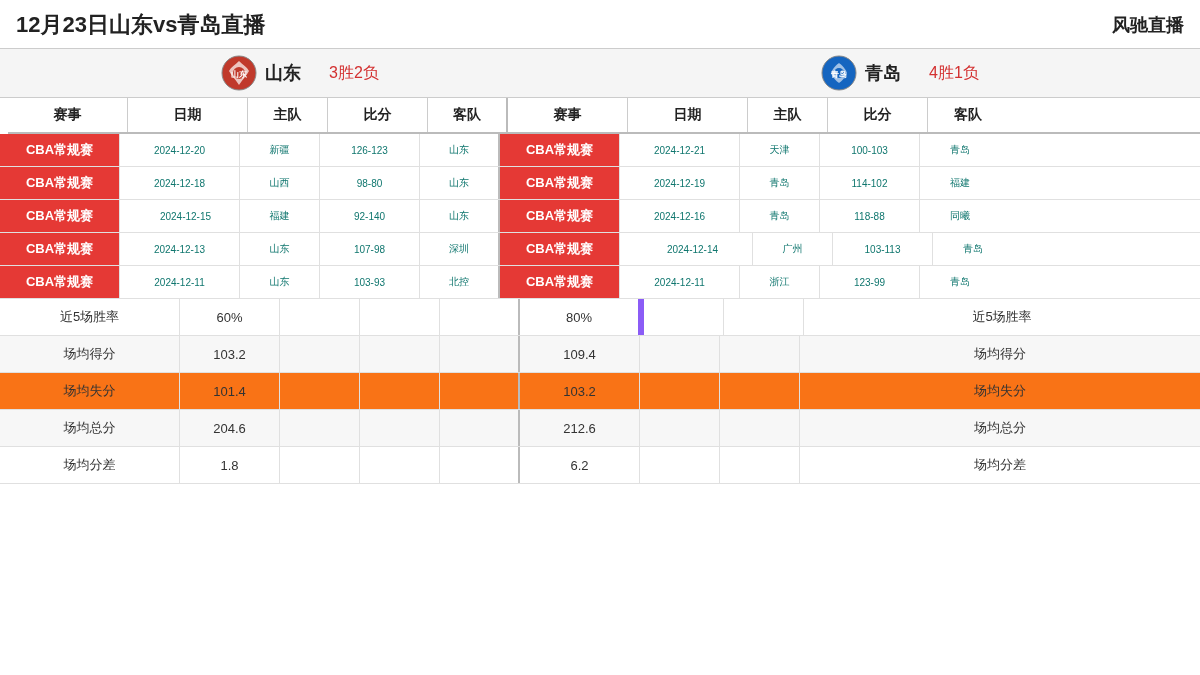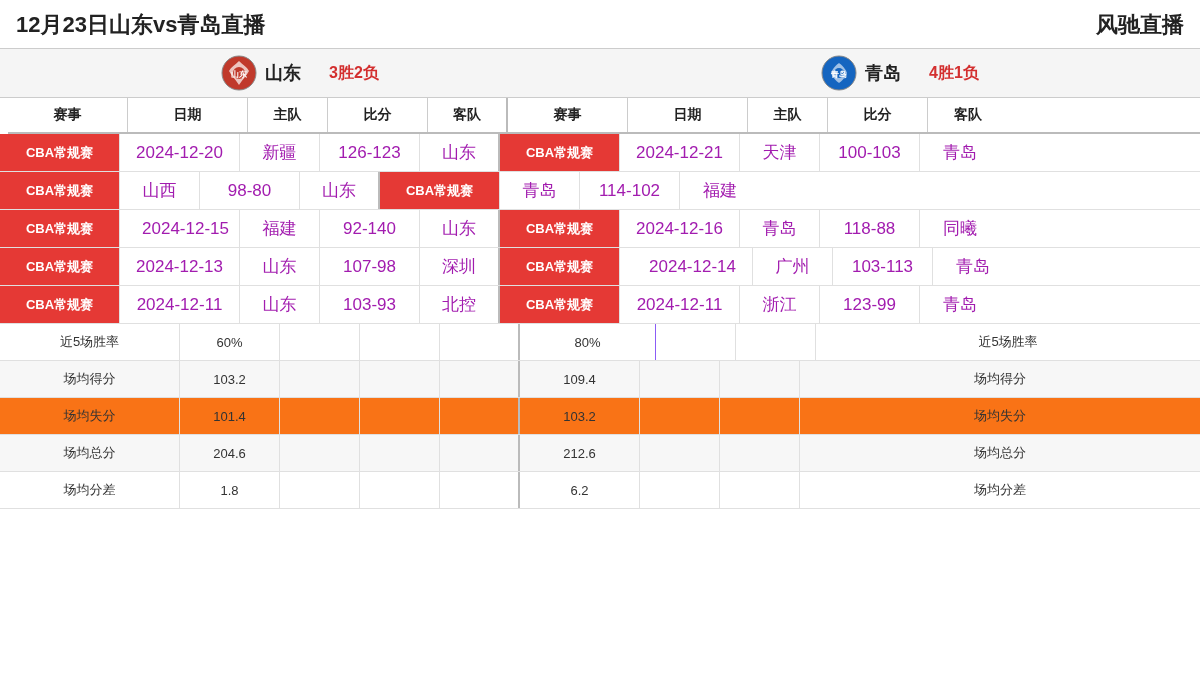--- a/index.html
+++ b/index.html
@@ -24,21 +24,21 @@
       align-items: center;
       padding: 10px 16px 8px 16px;
       background: #fff;
     }
     .header-title {
       font-size: 22px;
       font-weight: bold;
       color: #222;
     }
     .header-brand {
-      font-size: 22px;
+      font-size: 18px;
       font-weight: bold;
       color: #222;
     }
     
     .teams-row {
       display: flex;
       align-items: center;
       border-top: 1px solid #ccc;
       border-bottom: 1px solid #ccc;
       background: #f5f5f5;
@@ -58,21 +58,21 @@
       justify-content: center;
       gap: 8px;
     }
     .team-name {
       font-size: 18px;
       font-weight: bold;
       color: #222;
     }
     .team-record {
       font-size: 16px;
-      font-weight: bold;
+      font-weight: normal;
       color: #d32f2f;
       margin-left: 20px;
     }
     
     .col-headers {
       display: flex;
       border-bottom: 1px solid #ccc;
       background: #fff;
     }
     .col-header {
@@ -89,22 +89,22 @@
     
     .data-table {
       width: 100%;
     }
     .table-row {
       display: flex;
       border-bottom: 1px solid #e0e0e0;
     }
     .cell {
       text-align: center;
-      font-size: 17px;
-      color: #a21caf;
+      font-size: 10px;
+      color: #0f766e;
       padding: 7px 4px;
       border-right: 1px solid #e0e0e0;
       display: flex;
       align-items: center;
       justify-content: center;
     }
     .cell:last-child {
       border-right: none;
     }
     .cell-match {
@@ -201,24 +201,26 @@
     <div class="cell w-score" style="border-right:1px solid #e0e0e0;">126-123</div>
     <div class="cell w-away" style="border-right:2px solid #bbb;">山东</div>
     <div class="cell w-match cell-match">CBA常规赛</div>
     <div class="cell w-date" style="border-right:1px solid #e0e0e0;">2024-12-21</div>
     <div class="cell w-home" style="border-right:1px solid #e0e0e0;">天津</div>
     <div class="cell w-score" style="border-right:1px solid #e0e0e0;">100-103</div>
     <div class="cell w-away">青岛</div>
   </div>
       <div class="table-row" style="border-bottom: 1px solid rgb(224, 224, 224);">
     <div class="cell w-match cell-match">CBA常规赛</div>
+    <div class="cell w-date" style="border-right:1px solid #e0e0e0;">2024-12-18</div>
     <div class="cell w-home" style="border-right:1px solid #e0e0e0;">山西</div>
     <div class="cell w-score" style="border-right:1px solid #e0e0e0;">98-80</div>
     <div class="cell w-away" style="border-right:2px solid #bbb;">山东</div>
     <div class="cell w-match cell-match">CBA常规赛</div>
+    <div class="cell w-date" style="border-right:1px solid #e0e0e0;">2024-12-19</div>
     <div class="cell w-home" style="border-right:1px solid #e0e0e0;">青岛</div>
     <div class="cell w-score" style="border-right:1px solid #e0e0e0;">114-102</div>
     <div class="cell w-away">福建</div>
   </div>
       <div class="table-row" style="border-bottom: 1px solid rgb(224, 224, 224);">
     <div class="cell w-match cell-match">CBA常规赛</div>
     <div class="cell w-date" style="border-right:1px solid #e0e0e0;padding-left:16px;">2024-12-15</div>
     <div class="cell w-home" style="border-right:1px solid #e0e0e0;">福建</div>
     <div class="cell w-score" style="border-right:1px solid #e0e0e0;">92-140</div>
     <div class="cell w-away" style="border-right:2px solid #bbb;">山东</div>
@@ -254,21 +256,21 @@
   </div>
     </div>
 
   <div class="stats-section" id="stats-section">
       <div class="stats-row" style="background: rgb(255, 255, 255); display: flex; border-bottom: 1px solid rgb(224, 224, 224);">
     <div style="width:180px;text-align:center;padding:9px 4px;border-right:1px solid #e0e0e0;font-size:13px;color:#333;display:flex;align-items:center;justify-content:center;">近5场胜率</div>
     <div style="width:100px;text-align:center;padding:9px 4px;border-right:1px solid #e0e0e0;font-size:13px;color:#333;display:flex;align-items:center;justify-content:center;">60%</div>
     <div style="width:80px;text-align:center;padding:9px 4px;border-right:1px solid #e0e0e0;font-size:13px;display:flex;align-items:center;justify-content:center;"></div>
     <div style="width:80px;text-align:center;padding:9px 4px;border-right:1px solid #e0e0e0;font-size:13px;display:flex;align-items:center;justify-content:center;"></div>
     <div style="width:80px;text-align:center;padding:9px 4px;border-right:2px solid #bbb;font-size:13px;display:flex;align-items:center;justify-content:center;"></div>
-    <div style="width:136px;text-align:center;padding:9px 4px;border-right:1px solid #8b5cf6;font-size:13px;color:#333;display:flex;align-items:center;justify-content:center;">80%</div>
+    <div style="width:124px;text-align:center;padding:9px 4px;border-right:6px solid #8b5cf6;font-size:13px;color:#333;display:flex;align-items:center;justify-content:center;">80%</div>
     <div style="width:80px;text-align:center;padding:9px 4px;border-right:1px solid #e0e0e0;font-size:13px;display:flex;align-items:center;justify-content:center;"></div>
     <div style="width:80px;text-align:center;padding:9px 4px;border-right:1px solid #e0e0e0;font-size:13px;display:flex;align-items:center;justify-content:center;"></div>
     <div style="flex:1;text-align:center;padding:9px 4px;font-size:13px;color:#333;display:flex;align-items:center;justify-content:center;">近5场胜率</div>
   </div>
       <div class="stats-row" style="background: rgb(247, 247, 247); display: flex; border-bottom: 1px solid rgb(224, 224, 224);">
     <div style="width:180px;text-align:center;padding:9px 4px;border-right:1px solid #e0e0e0;font-size:13px;color:#333;display:flex;align-items:center;justify-content:center;">场均得分</div>
     <div style="width:100px;text-align:center;padding:9px 4px;border-right:1px solid #e0e0e0;font-size:13px;color:#333;display:flex;align-items:center;justify-content:center;">103.2</div>
     <div style="width:80px;text-align:center;padding:9px 4px;border-right:1px solid #e0e0e0;font-size:13px;display:flex;align-items:center;justify-content:center;"></div>
     <div style="width:80px;text-align:center;padding:9px 4px;border-right:1px solid #e0e0e0;font-size:13px;display:flex;align-items:center;justify-content:center;"></div>
     <div style="width:80px;text-align:center;padding:9px 4px;border-right:2px solid #bbb;font-size:13px;display:flex;align-items:center;justify-content:center;"></div>

